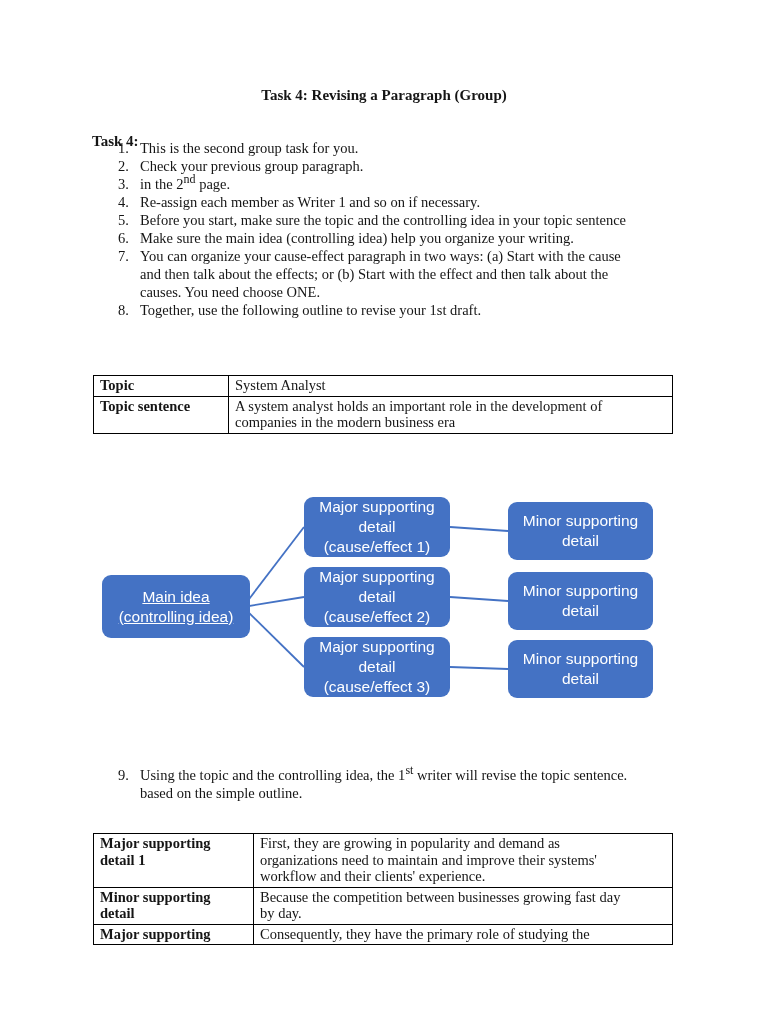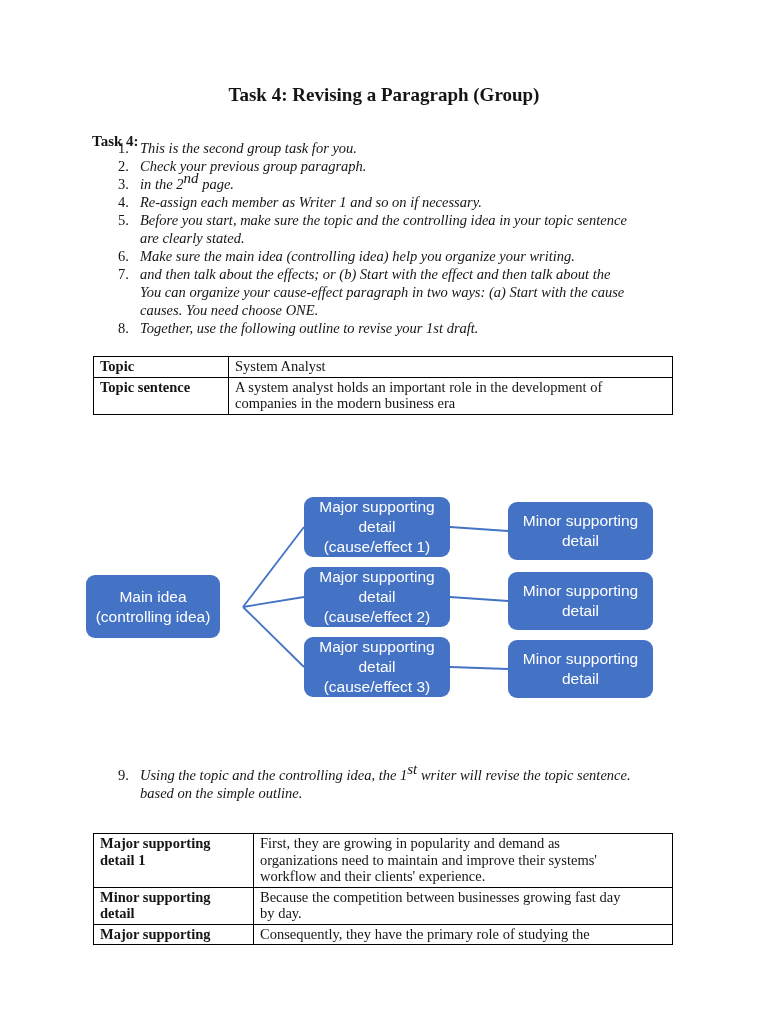--- a/index.html
+++ b/index.html
@@ -1,39 +1,39 @@
 <!DOCTYPE html>
 <html><head>
 <meta charset="utf-8">
 <style>
   html,body{margin:0;padding:0;background:#ffffff;}
   .page{position:relative;width:768px;height:1024px;background:#ffffff;overflow:hidden;
         font-family:"Liberation Serif",serif;color:#151515;}
   .abs{position:absolute;}
-  .doc-title{top:85px;left:0;width:768px;text-align:center;font-weight:bold;font-size:19px;line-height:20px;}
+  .doc-title{top:85px;left:0;width:768px;text-align:center;font-weight:bold;font-size:15px;line-height:20px;}
   .task-heading{top:132px;left:92px;font-weight:bold;font-size:15px;line-height:19px;}
   .steps{top:139px;left:118px;width:566px;font-size:14.5px;line-height:18px;}
   .li{display:flex;align-items:flex-start;}
   .num{width:22px;flex:0 0 22px;}
-  .itext{flex:1 1 auto;font-style:italic;}
+  .itext{flex:1 1 auto;}
   .line{white-space:nowrap;}
-  sup{font-size:15px;line-height:0;vertical-align:super;text-align:center;}
+  sup{font-size:12px;line-height:0;vertical-align:super;text-align:center;}
   table.tbl{position:absolute;left:93px;width:580px;border-collapse:collapse;table-layout:fixed;
             font-size:14.5px;}
   table.tbl td{border:1px solid #000000;vertical-align:top;padding:1px 6px 2px 6px;line-height:16.5px;}
   table.tbl td.lbl{font-weight:bold;}
-  .tbl1{top:356px;padding-left:12px;}
+  .tbl1{top:375px;padding-left:12px;}
   .tbl2{top:833px;}
   .diagram{top:485px;left:0;width:768px;height:250px;}
   .diagram svg{position:absolute;top:0;left:0;}
   .box{position:absolute;background:#4472C4;color:#ffffff;border-radius:9px;
        display:flex;align-items:center;justify-content:center;text-align:center;
        white-space:pre-line;font-family:"Liberation Sans",sans-serif;
        font-size:15.5px;line-height:20px;}
-  .box-main{left:86px;top:90px;width:134px;height:63px;}
+  .box-main{left:102px;top:90px;width:148px;height:63px;text-decoration:underline;}
   .box-major1{left:304px;top:12px;width:146px;height:60px;}
   .box-major2{left:304px;top:82px;width:146px;height:60px;}
   .box-major3{left:304px;top:152px;width:146px;height:60px;}
   .box-minor1{left:508px;top:17px;width:145px;height:58px;}
   .box-minor2{left:508px;top:87px;width:145px;height:58px;}
   .box-minor3{left:508px;top:155px;width:145px;height:58px;}
   .step9{top:766px;left:118px;width:566px;font-size:14.5px;line-height:18px;}
 </style>
 </head>
 <body>
@@ -66,34 +66,33 @@
     <div class="li">
       <span class="num">4.</span>
       <div class="itext">
           <div class="line">Re-assign each member as Writer 1 and so on if necessary.</div>
         </div>
     </div>
     <div class="li">
       <span class="num">5.</span>
       <div class="itext">
         <div class="line">Before you start, make sure the topic and the controlling idea in your topic sentence</div>
-        <div class="line">are clearly stated.</div>
       </div>
     </div>
     <div class="li">
       <span class="num">6.</span>
       <div class="itext">
           <div class="line">Make sure the main idea (controlling idea) help you organize your writing.</div>
         </div>
     </div>
     <div class="li">
       <span class="num">7.</span>
       <div class="itext">
+        <div class="line">You can organize your cause-effect paragraph in two ways: (a) Start with the cause</div>
         <div class="line">and then talk about the effects; or (b) Start with the effect and then talk about the</div>
-        <div class="line">You can organize your cause-effect paragraph in two ways: (a) Start with the cause</div>
         <div class="line">causes. You need choose ONE.</div>
       </div>
     </div>
     <div class="li">
       <span class="num">8.</span>
       <div class="itext">
           <div class="line">Together, use the following outline to revise your 1st draft.</div>
         </div>
     </div>
   </div>

